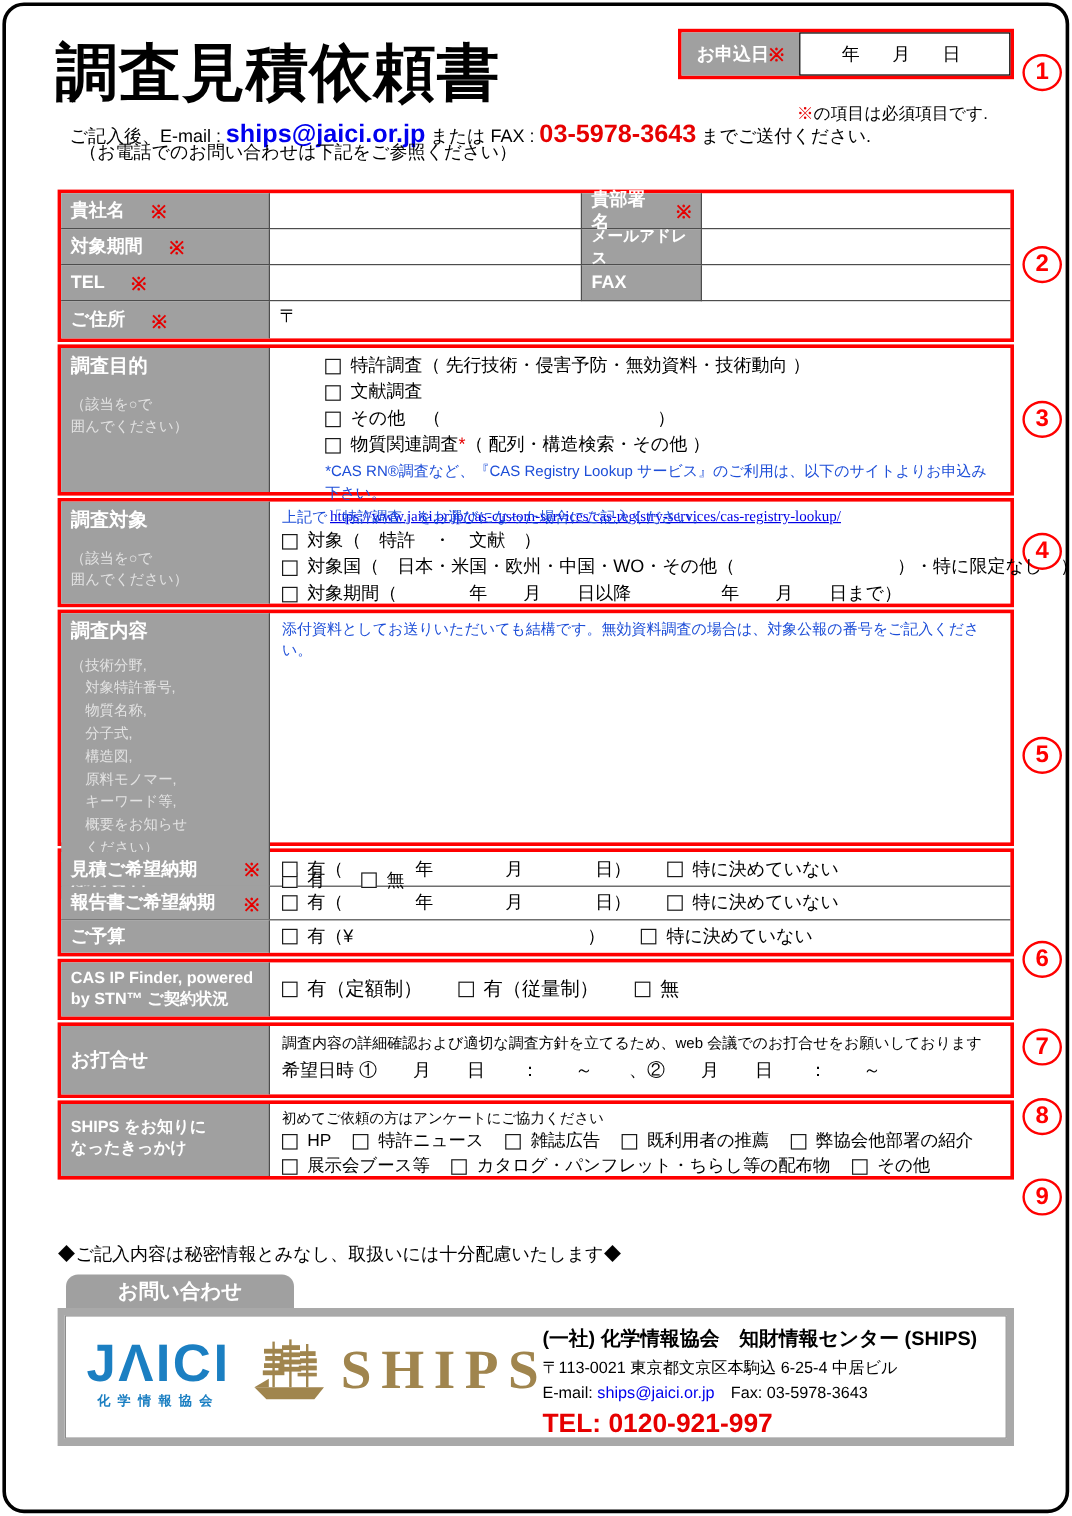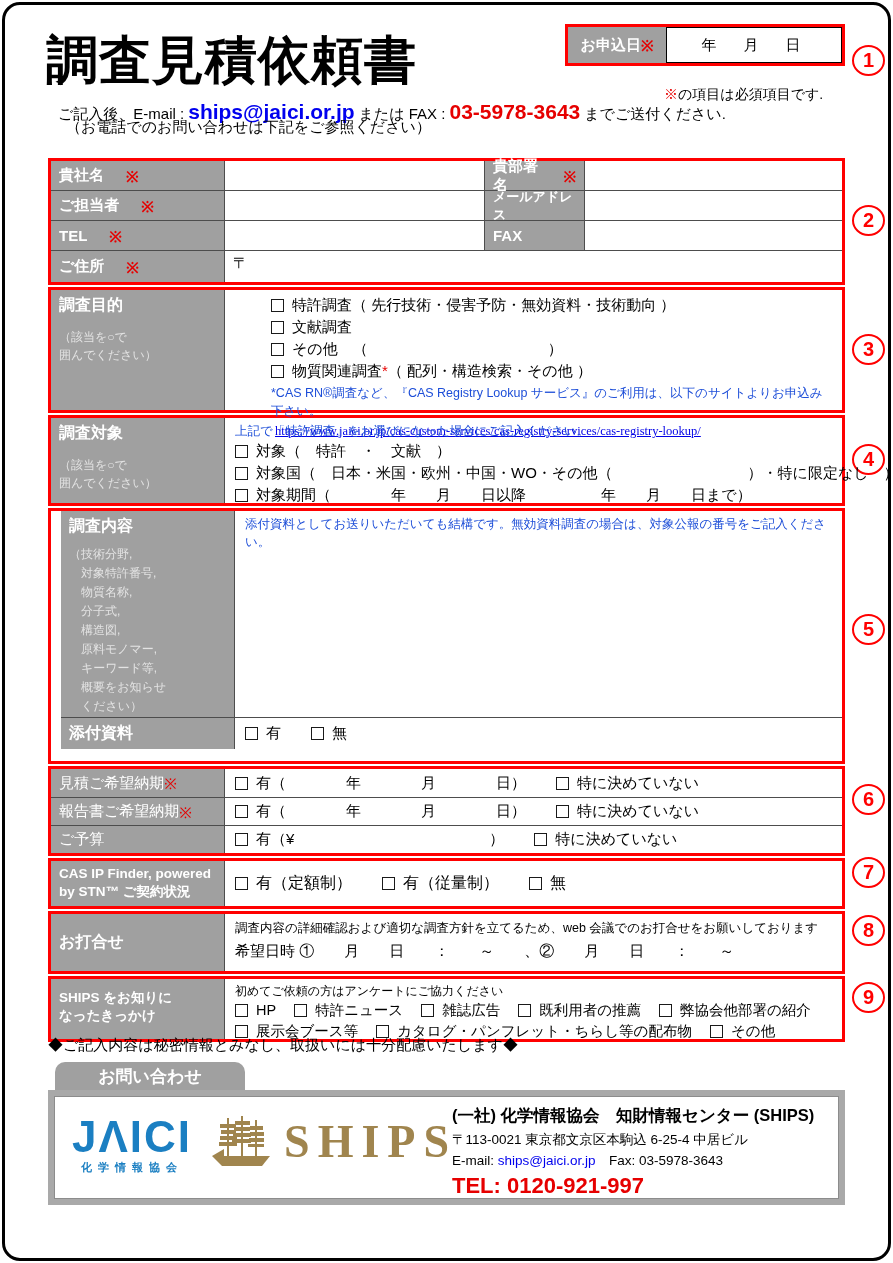--- a/index.html
+++ b/index.html
@@ -42,21 +42,21 @@
   .blue-note { color:#1d4ed8; font-size:12.5px; line-height:18px; }
   .cbline { font-size:15px; line-height:22px; display:flex; align-items:center; white-space:nowrap; }
   .cb { display:inline-block; width:13px; height:13px; border:1.5px solid #1a1a1a; background:#fff; margin-right:8px; flex:none; }
   .opt { display:inline-flex; align-items:center; margin-right:30px; white-space:nowrap; }
   .link { color:#0000e6; text-decoration:underline; font-size:12.5px; font-family:"Liberation Serif", serif; }
 
   
   .rowsec { display:block; padding:0; }
   .srow { display:flex; height:28px; border-top:1px solid #4d4d4d; }
   .srow:first-child { border-top:none; }
-  .srow .lab2 { width:174px; min-width:174px; background:#a0a0a0; border-right:1px solid #4d4d4d; color:#fff; font-size:15px; font-weight:normal; display:flex; align-items:center; padding:0 8px; }
+  .srow .lab2 { width:174px; min-width:174px; background:#a0a0a0; border-right:1px solid #4d4d4d; color:#fff; font-size:15px; font-weight:bold; display:flex; align-items:center; padding:0 8px;justify-content:space-between; }
   .srow .rb { flex:1; display:flex; align-items:center; padding:0 10px; font-size:15px; }
 
   .attach-row { display:flex; height:32px; border-top:1px solid #4d4d4d; }
   .attach-row .lab2 { width:174px; min-width:174px; background:#a0a0a0; border-right:1px solid #4d4d4d; color:#fff; font-size:16px; font-weight:bold; display:flex; align-items:center; padding:0 8px; }
   .attach-row .rb { flex:1; display:flex; align-items:center; padding:0 10px; font-size:15px; }
 
   .privacy { position:absolute; left:48px; top:1036px; font-size:15px; }
 
   
   .ftab { position:absolute; left:55px; top:1062px; width:190px; height:28px; background:#a0a0a0; border-radius:10px 10px 0 0; color:#fff; font-size:17px; font-weight:bold; display:flex; align-items:center; justify-content:center; }
@@ -122,21 +122,21 @@
             <span class="star">※</span>
           </div>
         <div class="g-cell"></div>
         <div class="g-cell g-lab">
             <span>貴部署名</span>
             <span class="star">※</span>
           </div>
         <div class="g-cell g-last"></div>
 
         <div class="g-cell g-lab">
-            <span>ご担当者</span>
+            <span>対象期間</span>
             <span class="star">※</span>
           </div>
         <div class="g-cell"></div>
         <div class="g-cell g-lab small">
             <span>メールアドレス</span>
           </div>
         <div class="g-cell g-last"></div>
 
         <div class="g-cell g-lab">
             <span>TEL</span>
@@ -200,21 +200,21 @@
             <span class="cb"></span>
             <span>対象国（　日本・米国・欧州・中国・WO・その他（　　　　　　　　　）・特に限定なし　）</span>
           </div>
         <div class="cbline">
             <span class="cb"></span>
             <span>対象期間（　　　　年　　月　　日以降　　　　　年　　月　　日まで）</span>
           </div>
       </div>
     </div>
 
-    <div class="sec rowsec" style="height:256px; display:block;padding-left:10px;">
+    <div class="sec rowsec" style="height:197px; display:block;">
       <div style="display:flex; height:206px;">
         <div class="lab">
           <div class="lt">調査内容</div>
           <div class="ll" style="margin-top:8px;">
             <span>（技術分野,</span><br>
             <span>　対象特許番号,</span><br>
             <span>　物質名称,</span><br>
             <span>　分子式,</span><br>
             <span>　構造図,</span><br>
             <span>　原料モノマー,</span><br>

